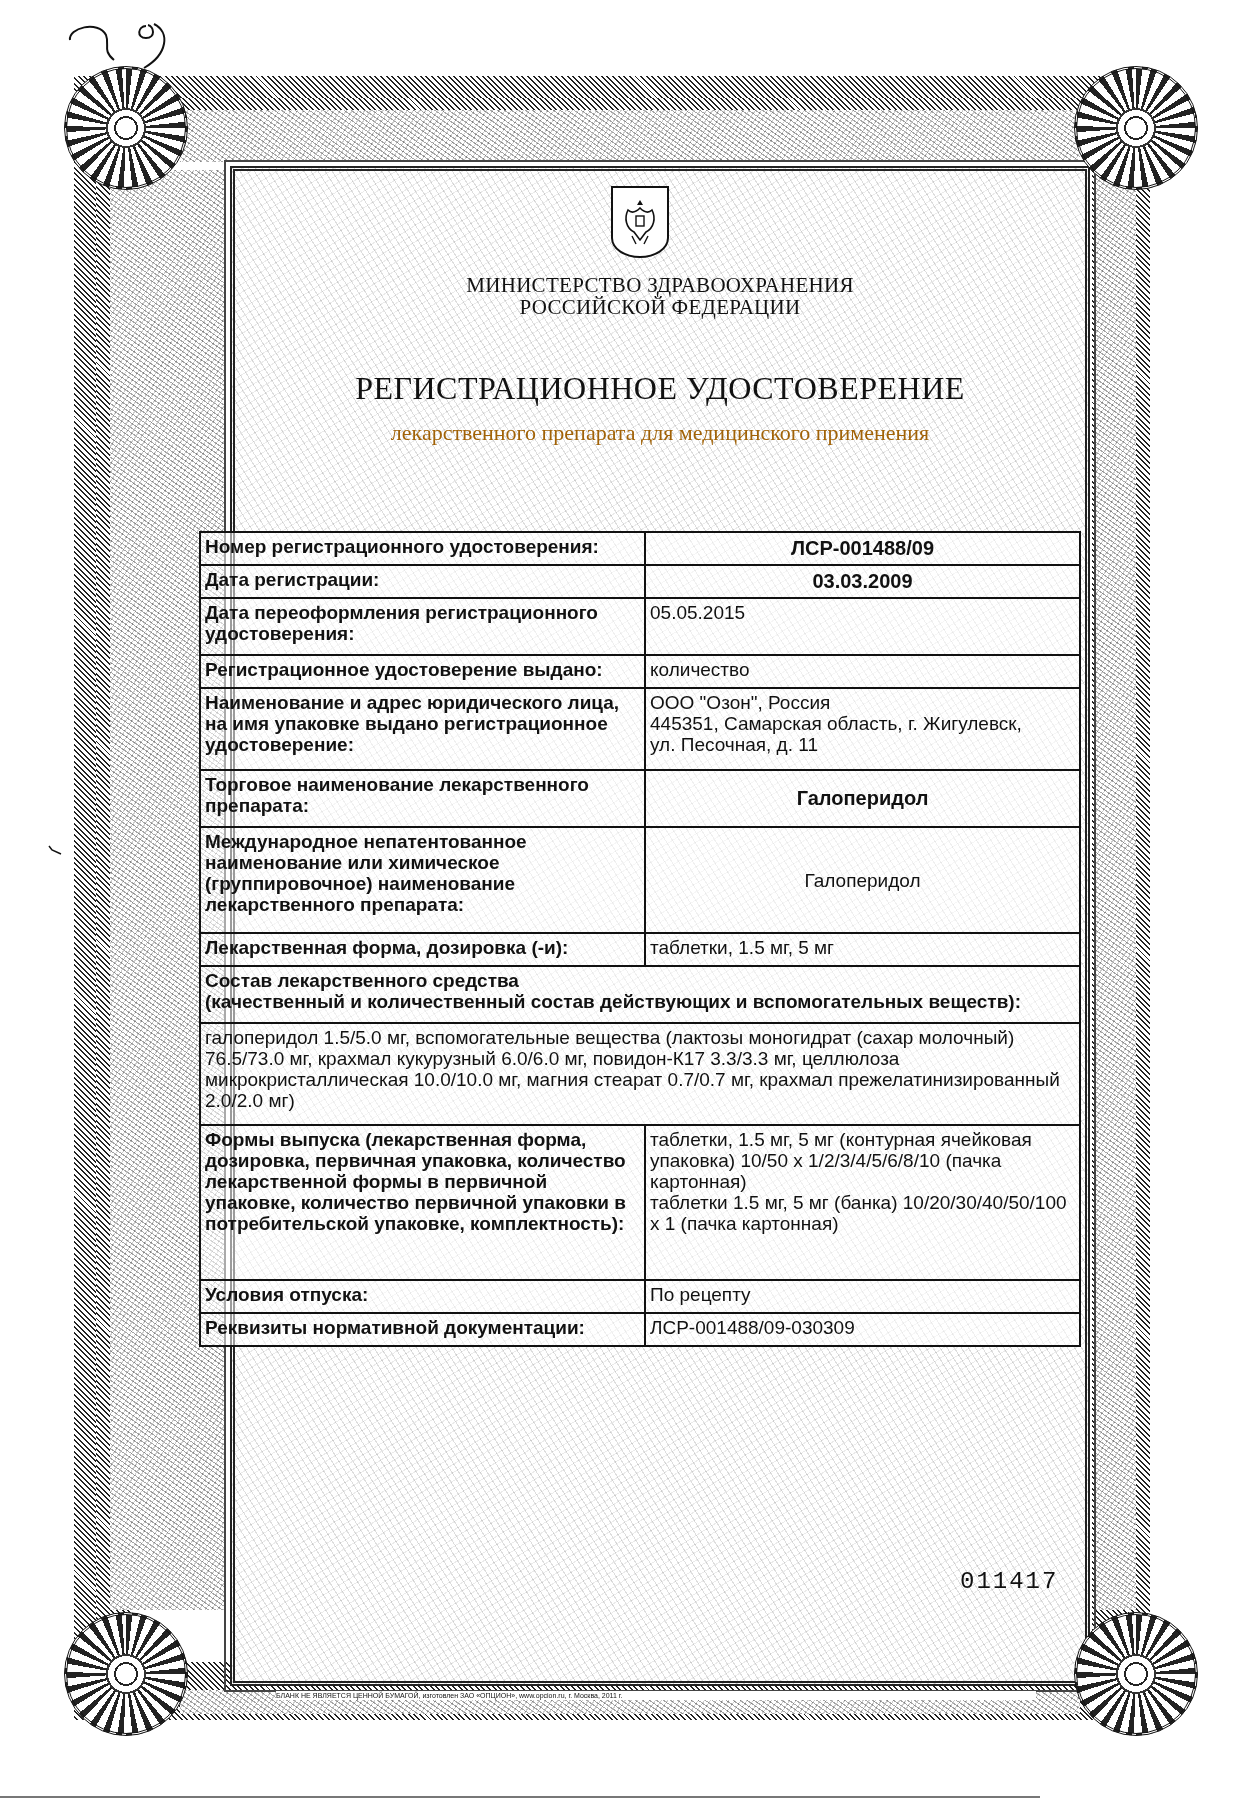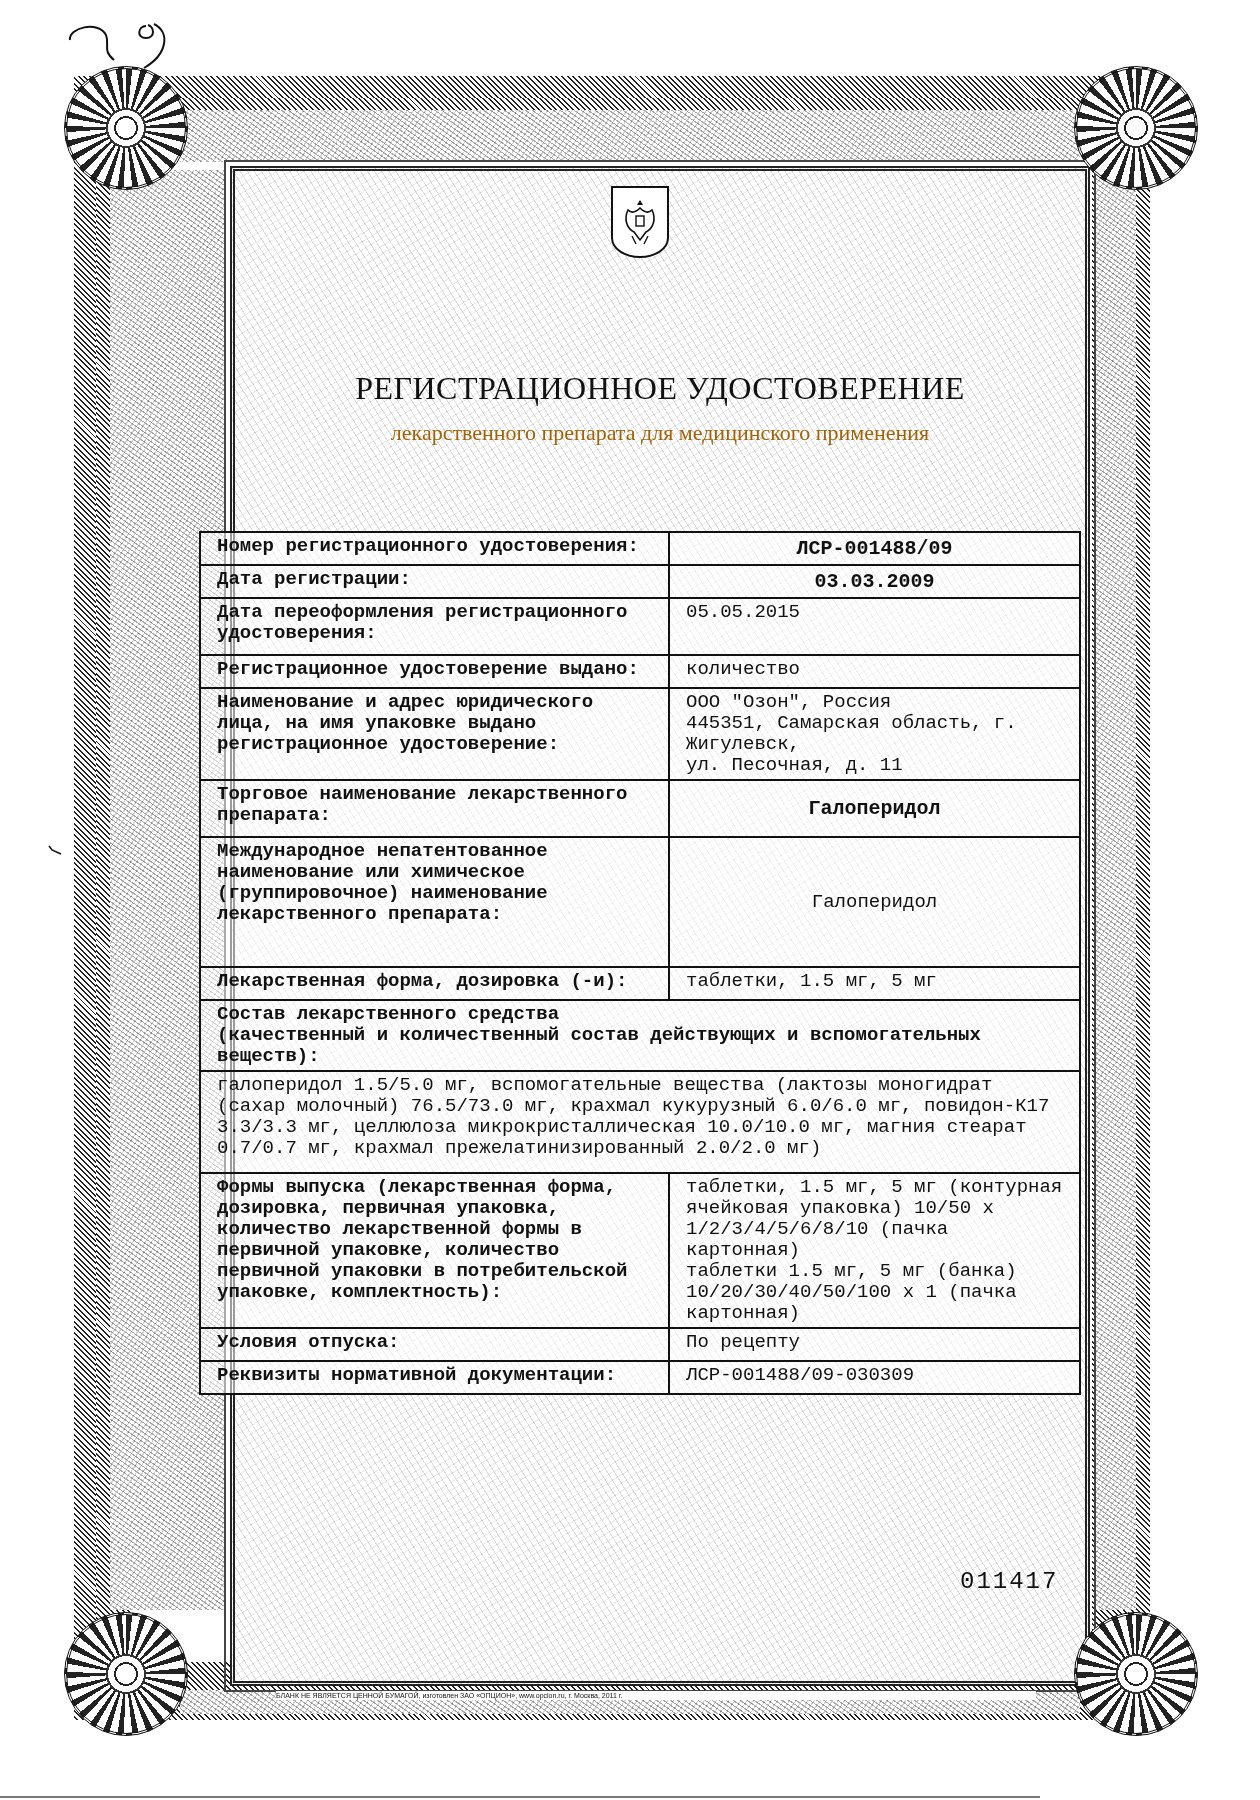--- a/index.html
+++ b/index.html
@@ -86,22 +86,22 @@
     position: absolute; left: 300px; top: 420px; width: 720px; text-align: center;
     font-size: 22px; color: #a16207;
   }
 
   table.reg {
     position: absolute; left: 199px; top: 531px; width: 882px;
     border-collapse: collapse; font-size: 19px; line-height: 21px;
     background: rgba(255,255,255,0.55);
   }
   table.reg td {
-    border: 2px solid #111; padding: 3px 16px; vertical-align: top;
-    font-family: Liberation Mono, monospace;
+    border: 2px solid #111; padding: 3px 4px; vertical-align: top;
+    font-family: Liberation Sans, sans-serif;
   }
   td.lbl { width: 435px; font-weight: bold; font-stretch: condensed; }
   td.val { }
   td.val.center { text-align: center; vertical-align: middle; }
   td.val.bold { font-weight: bold; font-size: 20px; }
   td.full { font-weight: normal; }
   td.full.bold { font-weight: bold; }
 
   .serial {
     position: absolute; left: 960px; top: 1568px; font-family: "Liberation Mono", monospace;
@@ -138,20 +138,24 @@
 <div class="content">
   <div class="emblem">
     <svg viewBox="0 0 40 52">
       <path d="M20 4 L23 9 L17 9 Z" fill="#111"></path>
       <path d="M8 14 C 4 22, 6 32, 14 36 L 20 44 L 26 36 C 34 32, 36 22, 32 14 C 28 18, 24 16, 20 12 C 16 16, 12 18, 8 14 Z" fill="none" stroke="#111" stroke-width="1.6"></path>
       <rect x="16" y="20" width="8" height="10" fill="none" stroke="#111" stroke-width="1.4"></rect>
       <path d="M12 40 L16 48 M28 40 L24 48" stroke="#111" stroke-width="1.4"></path>
     </svg>
   </div>
 
+  <div class="ministry">
+    <div>МИНИСТЕРСТВО ЗДРАВООХРАНЕНИЯ</div>
+    <div>РОССИЙСКОЙ ФЕДЕРАЦИИ</div>
+  </div>
   <div class="title">РЕГИСТРАЦИОННОЕ УДОСТОВЕРЕНИЕ</div>
   <div class="subtitle">лекарственного препарата для медицинского применения</div>
 
   <table class="reg">
     <tbody>
         <tr style="height:33px">
       <td class="lbl">Номер регистрационного удостоверения:</td>
       <td class="val center bold">ЛСР-001488/09</td>
     </tr>
     <tr style="height:33px">
@@ -171,21 +175,21 @@
       <td class="val">
         <div>ООО "Озон", Россия</div>
         <div>445351, Самарская область, г. Жигулевск,</div>
         <div>ул. Песочная, д. 11</div>
       </td>
     </tr>
     <tr style="height:57px">
       <td class="lbl">Торговое наименование лекарственного препарата:</td>
       <td class="val center bold">Галоперидол</td>
     </tr>
-    <tr style="height:130px">
+    <tr style="height:106px">
       <td class="lbl">Международное непатентованное наименование или химическое (группировочное) наименование лекарственного препарата:</td>
       <td class="val center">Галоперидол</td>
     </tr>
     <tr style="height:33px">
       <td class="lbl">Лекарственная форма, дозировка (-и):</td>
       <td class="val">таблетки, 1.5 мг, 5 мг</td>
     </tr>
     <tr style="height:57px">
       <td class="full bold" colspan="2">
         <div>Состав лекарственного средства</div>

